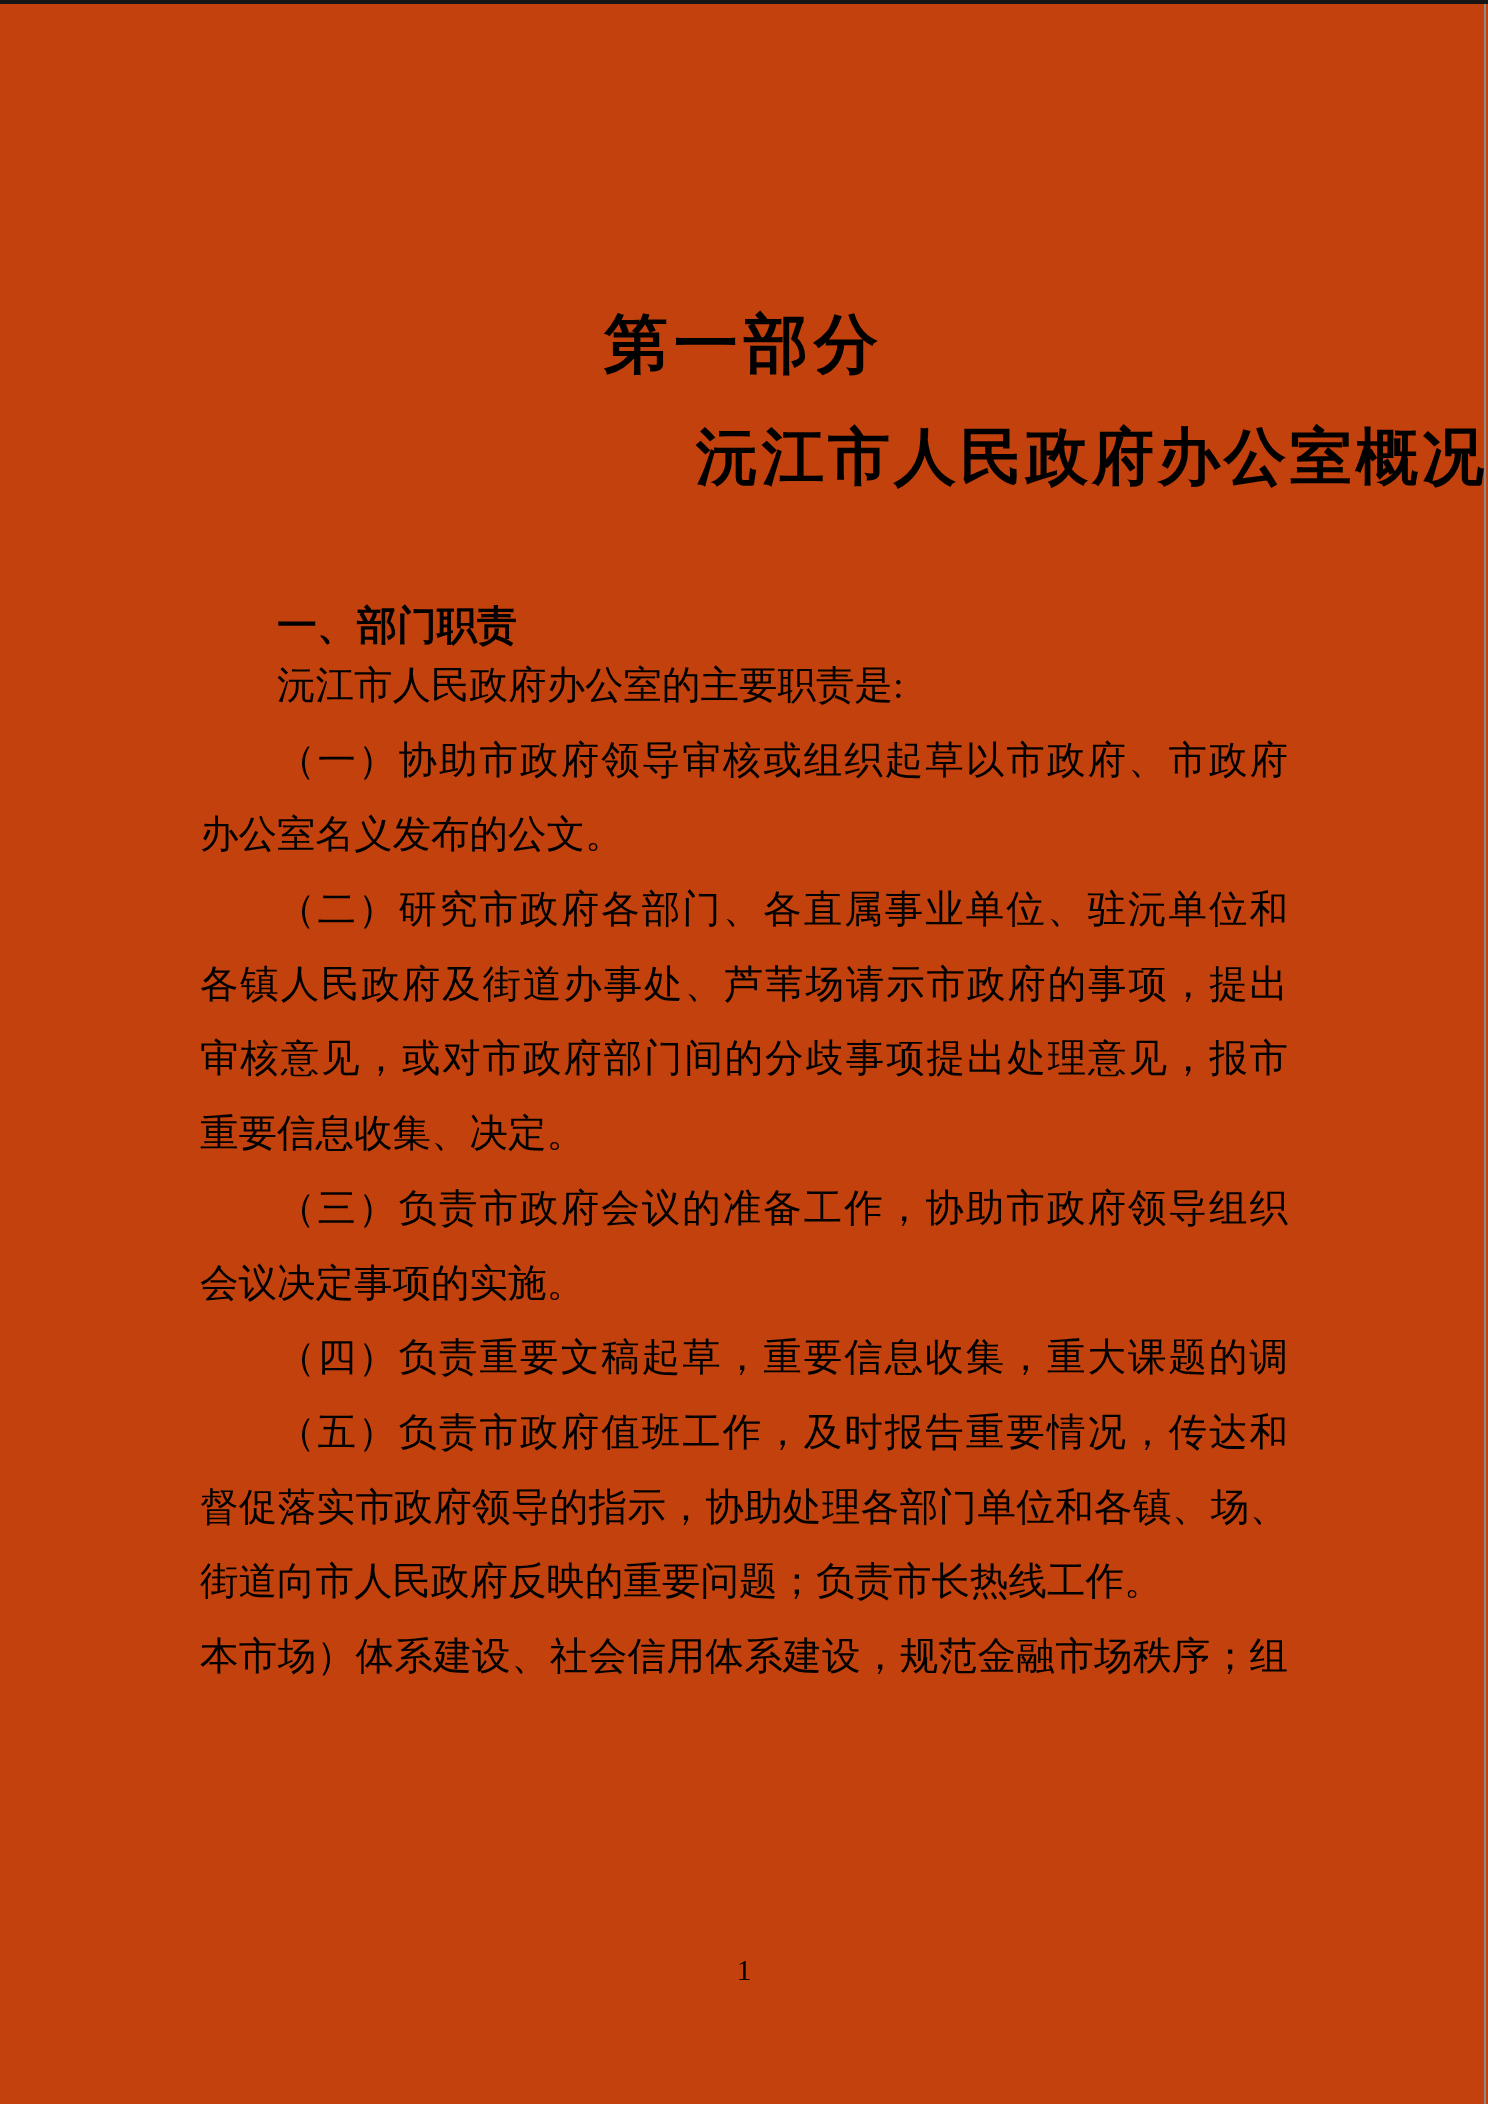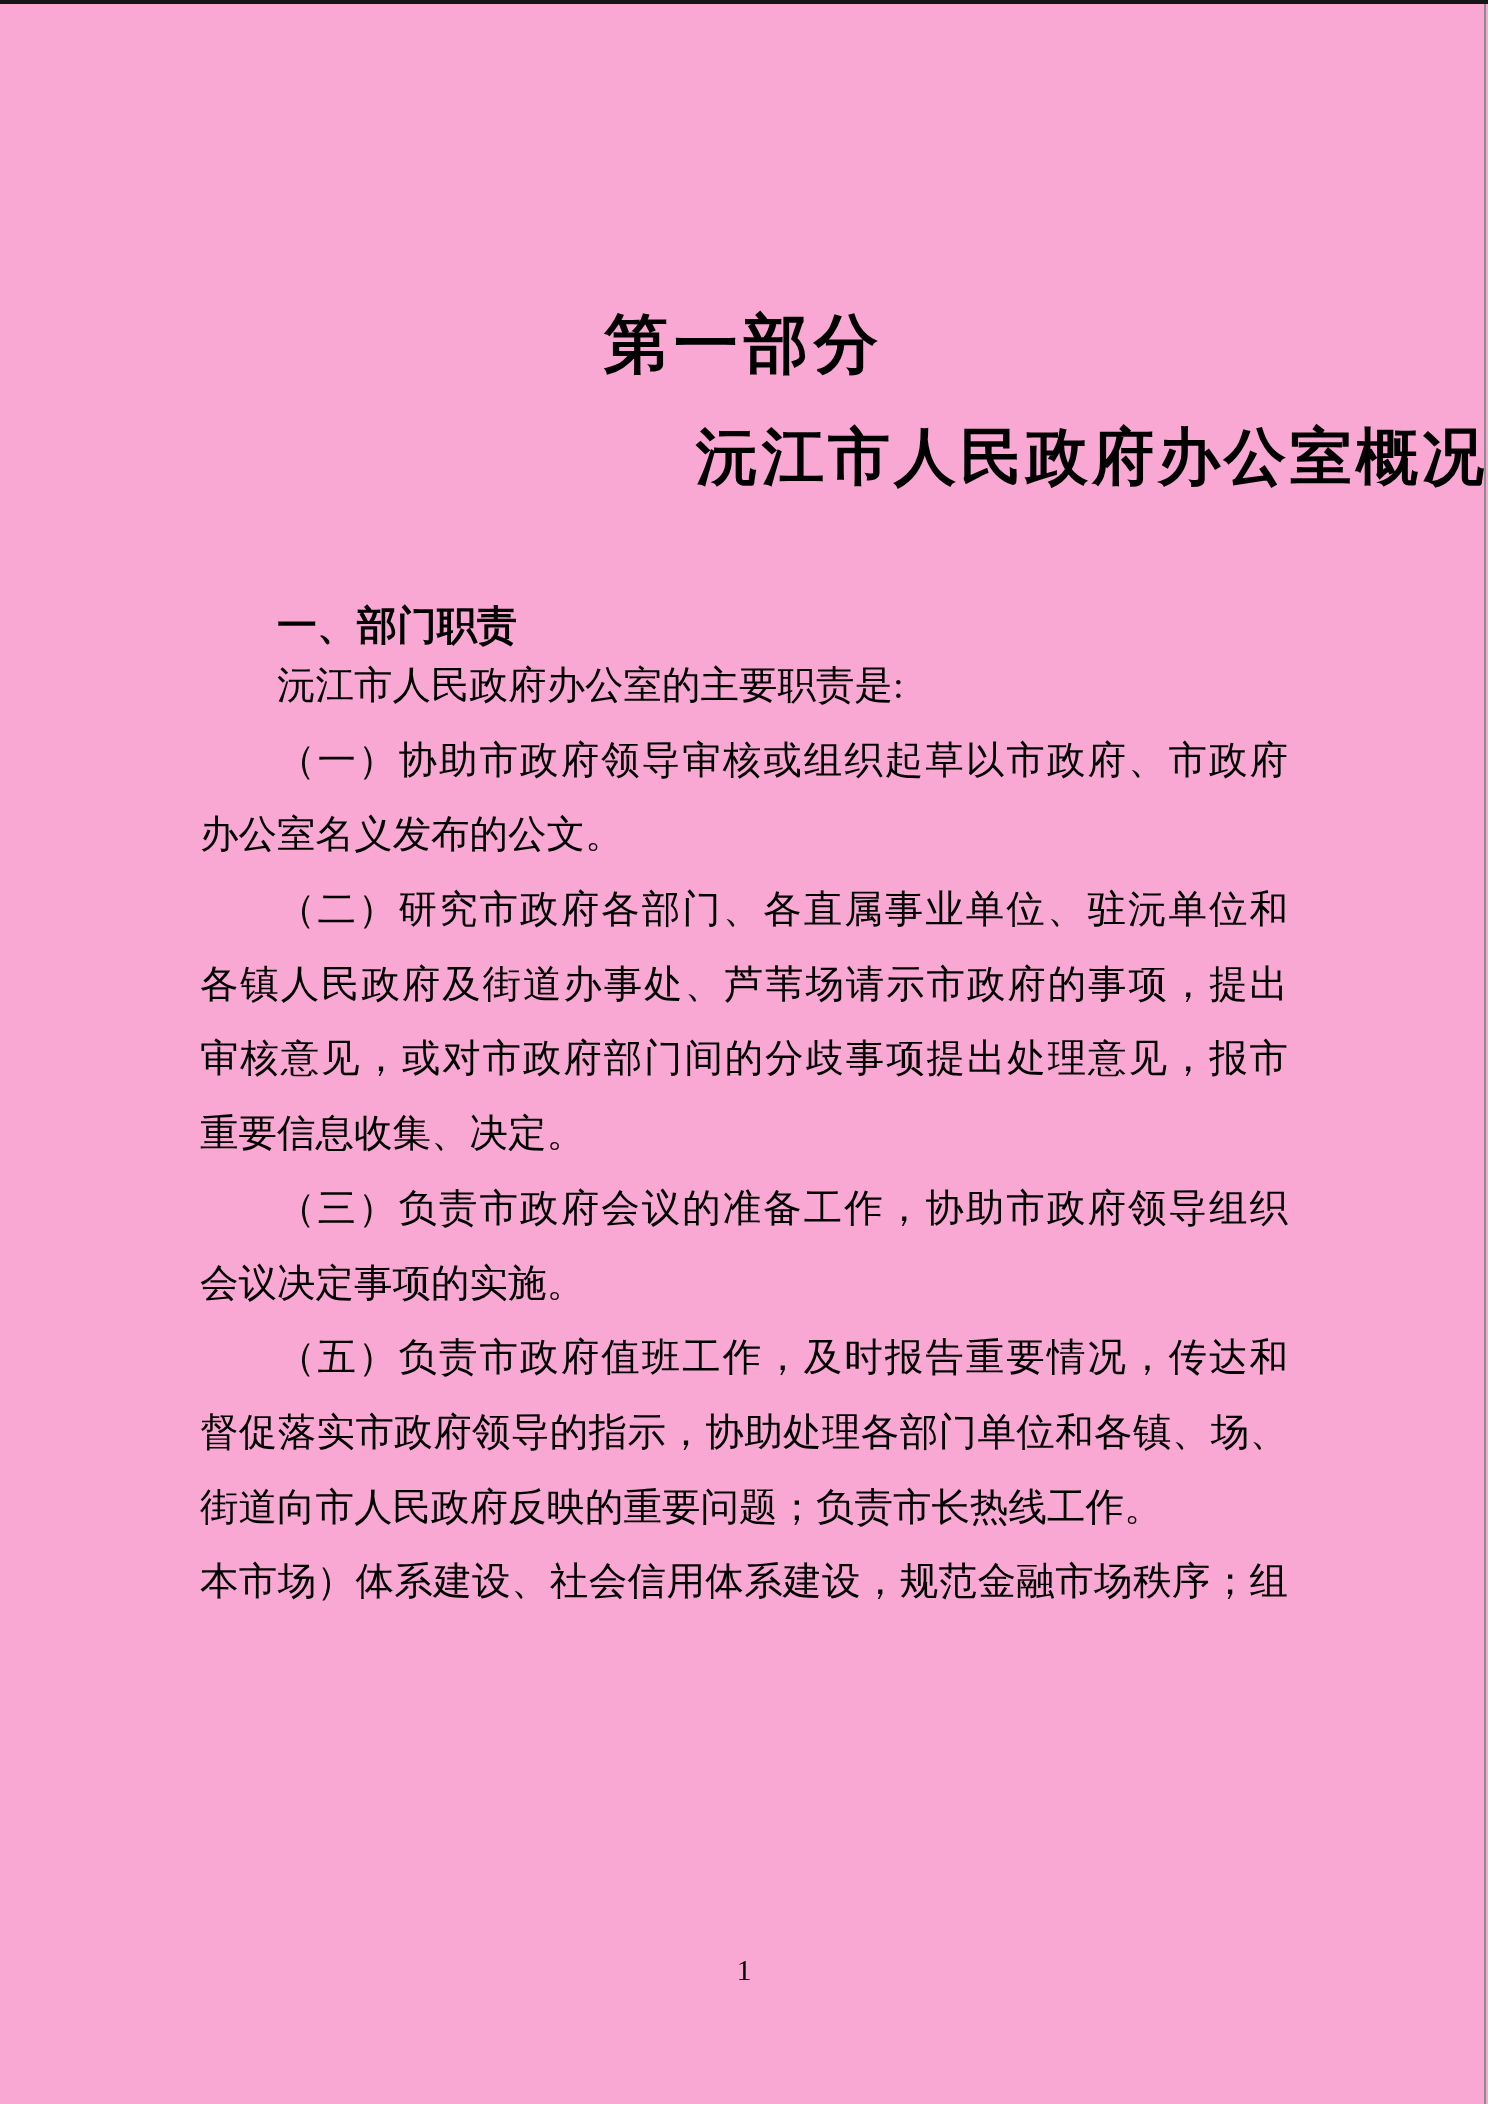--- a/index.html
+++ b/index.html
@@ -4,21 +4,21 @@
 <style>
   html, body {
     margin: 0;
     padding: 0;
     background: #ffffff;
   }
   .page {
     position: relative;
     width: 1488px;
     height: 2104px;
-    background: #f9a8d4;
+    background: #c2410c;
     overflow: hidden;
     color: #000000;
   }
   .top-bar {
     position: absolute;
     left: 0; top: 0;
     width: 1488px; height: 4px;
     background: #161616;
   }
   .right-edge {
@@ -105,20 +105,21 @@
   <div class="body-text">
     <div class="line first">沅江市人民政府办公室的主要职责是:</div>
     <div class="line first justify">（一）协助市政府领导审核或组织起草以市政府、市政府</div>
     <div class="line">办公室名义发布的公文。</div>
     <div class="line first justify">（二）研究市政府各部门、各直属事业单位、驻沅单位和</div>
     <div class="line justify">各镇人民政府及街道办事处、芦苇场请示市政府的事项，提出</div>
     <div class="line justify">审核意见，或对市政府部门间的分歧事项提出处理意见，报市</div>
     <div class="line">重要信息收集、决定。</div>
     <div class="line first justify">（三）负责市政府会议的准备工作，协助市政府领导组织</div>
     <div class="line">会议决定事项的实施。</div>
+    <div class="line first justify">（四）负责重要文稿起草，重要信息收集，重大课题的调</div>
     <div class="line first justify">（五）负责市政府值班工作，及时报告重要情况，传达和</div>
     <div class="line justify">督促落实市政府领导的指示，协助处理各部门单位和各镇、场、</div>
     <div class="line">街道向市人民政府反映的重要问题；负责市长热线工作。</div>
     <div class="line justify">本市场）体系建设、社会信用体系建设，规范金融市场秩序；组</div>
   </div>
 
   <div class="page-number">1</div>
 </div>
 
 </body></html>

